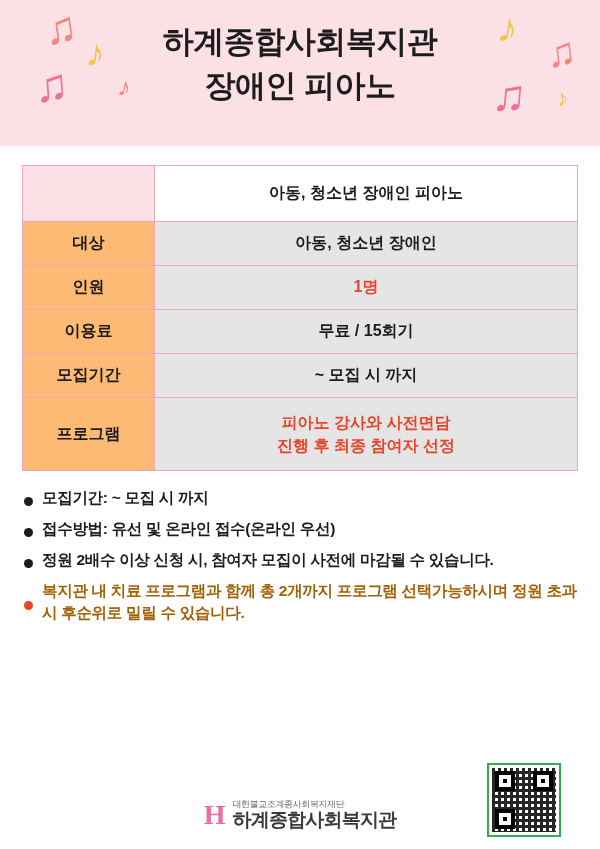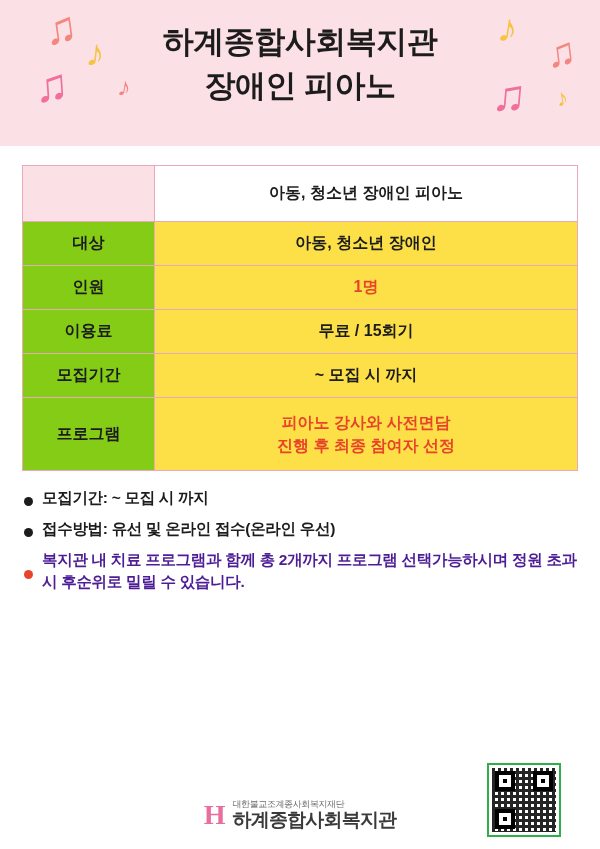--- a/index.html
+++ b/index.html
@@ -68,32 +68,32 @@
     border: 1px solid #e9a9bd;
     text-align: center;
     vertical-align: middle;
     font-size: 16px;
     font-weight: bold;
     color: #1c1c1c;
     padding: 9px 12px;
   }
   td.label {
     width: 132px;
-    background: #84cc16;
+    background: #fdba74;
     font-size: 16px;
   }
   td.head-empty {
     background: #fbe0e6;
     height: 56px;
   }
   td.head-title {
     height: 56px;
     font-size: 17px;
   }
-  td.val { background: #fde047; }
+  td.val { background: #e5e5e5; }
   td.val.red { color: #e8442a; }
   td.val.tall { padding: 13px 16px; line-height: 1.45; }
   .row-h { height: 44px; }
 
   
   .bullets {
     margin: 16px 22px 0 24px;
     width: 560px;
   }
   .bullet {
@@ -107,21 +107,21 @@
     letter-spacing: -0.3px;
   }
   .bullet .dot {
     flex: 0 0 auto;
     width: 9px;
     height: 9px;
     border-radius: 50%;
     background: #1c1c1c;
     margin: 6px 9px 0 0;
   }
-  .bullet.red { color: #4c1d95; }
+  .bullet.red { color: #a16207; }
   .bullet.red .dot { background: #e8442a; }
   .bullet .txt { flex: 1 1 auto; }
 
   
   .qr {
     position: absolute;
     left: 487px;
     top: 763px;
     width: 74px;
     height: 74px;
@@ -243,20 +243,24 @@
 </div>
 
 <div class="bullets">
   <div class="bullet">
     <span class="dot"></span>
     <span class="txt">모집기간:  ~ 모집 시 까지</span>
   </div>
   <div class="bullet">
     <span class="dot"></span>
     <span class="txt">접수방법: 유선 및 온라인 접수(온라인 우선)</span>
+  </div>
+  <div class="bullet">
+    <span class="dot"></span>
+    <span class="txt">정원 2배수 이상 신청 시, 참여자 모집이 사전에 마감될 수 있습니다.</span>
   </div>
   <div class="bullet red">
     <span class="dot"></span>
     <span class="txt">복지관 내 치료 프로그램과 함께 총 2개까지 프로그램 선택가능하시며 정원 초과 시 후순위로 밀릴 수 있습니다.</span>
   </div>
 </div>
 
 <div class="qr">
   <div class="qr-inner"></div>
   <div class="qr-eye tl">

